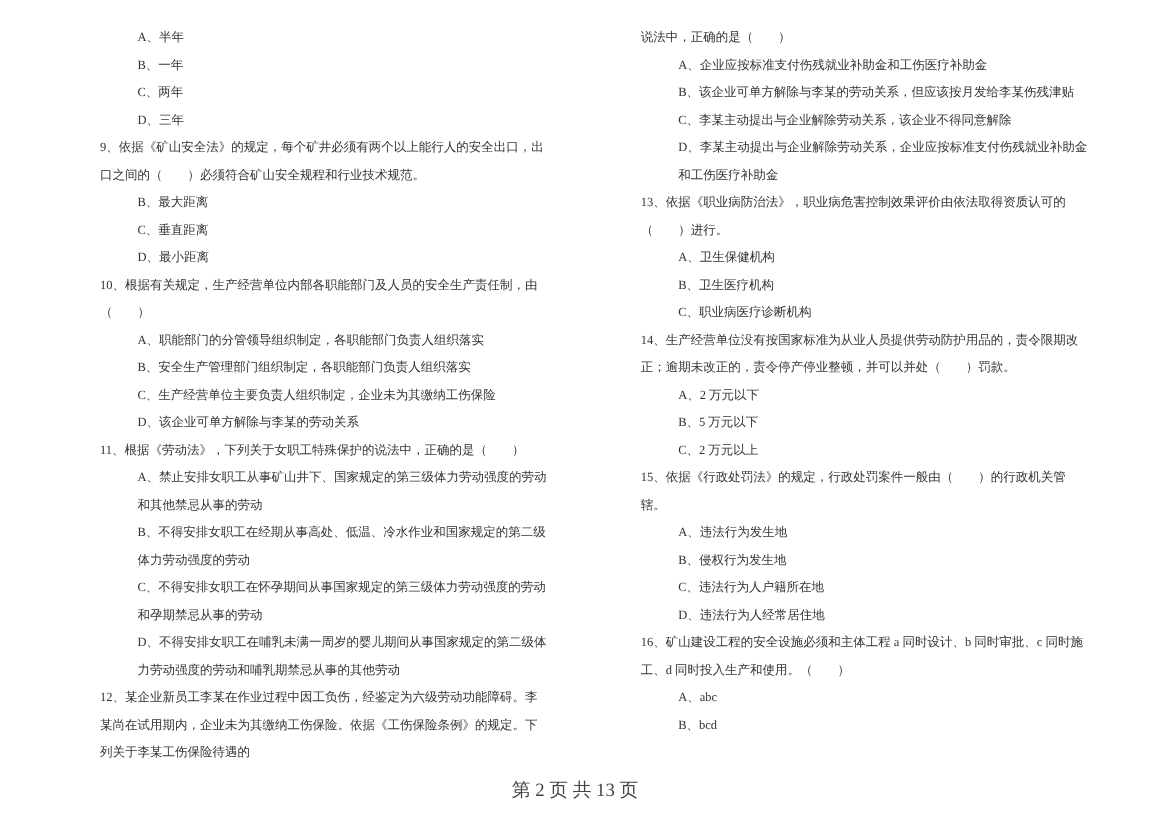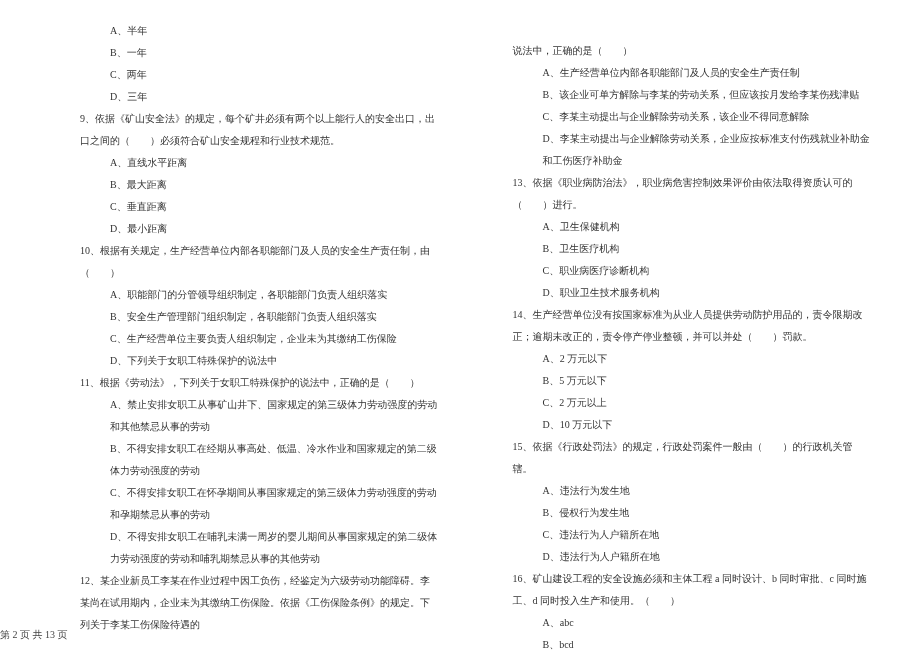--- a/index.html
+++ b/index.html
@@ -27,98 +27,94 @@
       flex: 1;
       font-size: 10px;
       line-height: 2.2;
       color: #333;
     }
     .col-left {
       padding-right: 25px;
     }
     .col-right {
       padding-left: 10px;
-      margin-top: 20px;
     }
     .option {
       padding-left: 30px;
     }
     .question, .continuation {
       padding-left: 0;
     }
     .sub-indent {
       padding-left: 30px;
       font-family: Liberation Serif, serif;
     }
     .footer {
       position: absolute;
       bottom: 8px;
       left: 0;
       right: 0;
-      text-align: left;
-      font-size: 10px;
+      text-align: center;
+      font-size: 15px;
       color: #444;
     }
   </style>
 </head>
 <body>
 
 <div class="page-container">
 
   <div class="column col-left">
     <div class="option">A、半年</div>
     <div class="option">B、一年</div>
     <div class="option">C、两年</div>
     <div class="option">D、三年</div>
 
     <div class="question">9、依据《矿山安全法》的规定，每个矿井必须有两个以上能行人的安全出口，出口之间的（　　）必须符合矿山安全规程和行业技术规范。</div>
-    <div class="option">A、直线水平距离</div>
     <div class="option">B、最大距离</div>
     <div class="option">C、垂直距离</div>
     <div class="option">D、最小距离</div>
 
     <div class="question">10、根据有关规定，生产经营单位内部各职能部门及人员的安全生产责任制，由（　　）</div>
     <div class="option">A、职能部门的分管领导组织制定，各职能部门负责人组织落实</div>
     <div class="option">B、安全生产管理部门组织制定，各职能部门负责人组织落实</div>
     <div class="option">C、生产经营单位主要负责人组织制定，企业未为其缴纳工伤保险</div>
-    <div class="option">D、下列关于女职工特殊保护的说法中</div>
+    <div class="option">D、该企业可单方解除与李某的劳动关系</div>
 
     <div class="question">11、根据《劳动法》，下列关于女职工特殊保护的说法中，正确的是（　　）</div>
     <div class="sub-indent">A、禁止安排女职工从事矿山井下、国家规定的第三级体力劳动强度的劳动和其他禁忌从事的劳动</div>
     <div class="sub-indent">B、不得安排女职工在经期从事高处、低温、冷水作业和国家规定的第二级体力劳动强度的劳动</div>
     <div class="sub-indent">C、不得安排女职工在怀孕期间从事国家规定的第三级体力劳动强度的劳动和孕期禁忌从事的劳动</div>
     <div class="sub-indent">D、不得安排女职工在哺乳未满一周岁的婴儿期间从事国家规定的第二级体力劳动强度的劳动和哺乳期禁忌从事的其他劳动</div>
 
     <div class="question">12、某企业新员工李某在作业过程中因工负伤，经鉴定为六级劳动功能障碍。李某尚在试用期内，企业未为其缴纳工伤保险。依据《工伤保险条例》的规定。下列关于李某工伤保险待遇的</div>
   </div>
 
   <div class="column col-right">
     <div class="continuation">说法中，正确的是（　　）</div>
-    <div class="option">A、生产经营单位内部各职能部门及人员的安全生产责任制</div>
+    <div class="option">A、企业应按标准支付伤残就业补助金和工伤医疗补助金</div>
     <div class="option">B、该企业可单方解除与李某的劳动关系，但应该按月发给李某伤残津贴</div>
     <div class="option">C、李某主动提出与企业解除劳动关系，该企业不得同意解除</div>
     <div class="option">D、李某主动提出与企业解除劳动关系，企业应按标准支付伤残就业补助金和工伤医疗补助金</div>
 
     <div class="question">13、依据《职业病防治法》，职业病危害控制效果评价由依法取得资质认可的（　　）进行。</div>
     <div class="option">A、卫生保健机构</div>
     <div class="option">B、卫生医疗机构</div>
     <div class="option">C、职业病医疗诊断机构</div>
-    <div class="option">D、职业卫生技术服务机构</div>
 
     <div class="question">14、生产经营单位没有按国家标准为从业人员提供劳动防护用品的，责令限期改正；逾期未改正的，责令停产停业整顿，并可以并处（　　）罚款。</div>
     <div class="option">A、2 万元以下</div>
     <div class="option">B、5 万元以下</div>
     <div class="option">C、2 万元以上</div>
-    <div class="option">D、10 万元以下</div>
 
     <div class="question">15、依据《行政处罚法》的规定，行政处罚案件一般由（　　）的行政机关管辖。</div>
     <div class="option">A、违法行为发生地</div>
     <div class="option">B、侵权行为发生地</div>
     <div class="option">C、违法行为人户籍所在地</div>
-    <div class="option">D、违法行为人户籍所在地</div>
+    <div class="option">D、违法行为人经常居住地</div>
 
     <div class="question">16、矿山建设工程的安全设施必须和主体工程 a 同时设计、b 同时审批、c 同时施工、d 同时投入生产和使用。（　　）</div>
     <div class="option">A、abc</div>
     <div class="option">B、bcd</div>
   </div>
 
 </div>
 
 <div class="footer">第 2 页 共 13 页</div>
 

